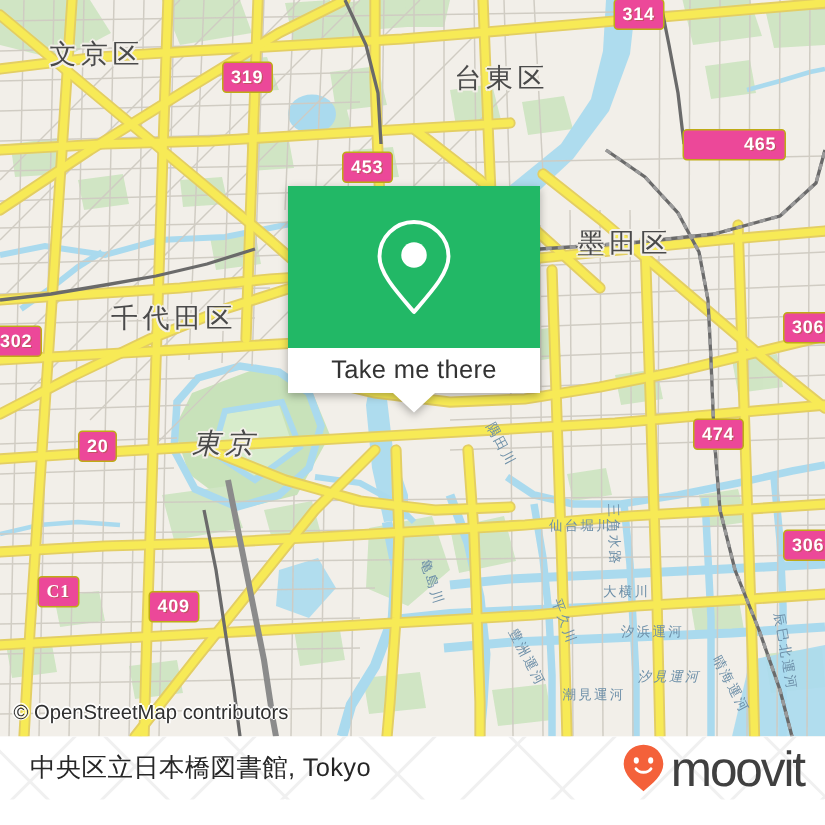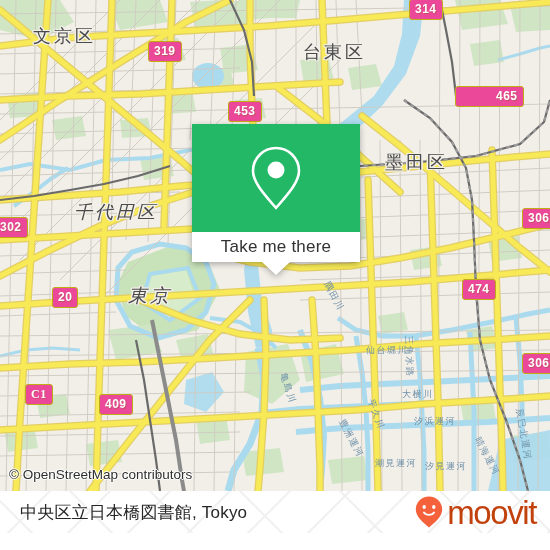--- a/index.html
+++ b/index.html
@@ -137,21 +137,21 @@
   #brand {
     position: absolute;
     right: 14px; top: 50%;
     transform: translateY(-50%);
     display: flex;
     align-items: center;
     gap: 3px;
   }
   #brand-name {
     font-size: 33px;
-    color: #c2410c;
+    color: #404040;
     letter-spacing: -1.4px;
     line-height: 1;
     font-weight: 400;
   }
 </style>
 </head>
 <body>
 
 <div id="app">
 
@@ -403,21 +403,21 @@
 
         <g fill="none" stroke="#8b8b8b" stroke-width="4">
           <path d="M152,320 L160,360 L168,400 L176,440 L182,480 L184,491"></path>
         </g>
       </g>
     </svg>
 
     <div class="map-label city-label" style="left:33px; top:24px;">文京区</div>
     <div class="map-label city-label" style="left:303px; top:40px;">台東区</div>
     <div class="map-label city-label" style="left:385px; top:150px;">墨田区</div>
-    <div class="map-label city-label" style="left:74px; top:200px;font-style:italic;">千代田区</div>
+    <div class="map-label city-label" style="left:74px; top:200px;">千代田区</div>
     <div class="map-label city-label" style="left:128px; top:283px; font-size:19px;font-style:italic;">東京</div>
 
     <div class="shield" style="left:148px; top:41px;">319</div>
     <div class="shield" style="left:409px; top:-1px;">314</div>
     <div class="shield" style="left:228px; top:101px;">453</div>
     <div class="shield" style="left:455px; top:86px;padding-left:40px;">465</div>
     <div class="shield" style="left:-6px; top:217px;">302</div>
     <div class="shield" style="left:522px; top:208px;">306</div>
     <div class="shield" style="left:52px; top:287px;">20</div>
     <div class="shield" style="left:462px; top:279px;">474</div>
@@ -426,21 +426,21 @@
     <div class="shield" style="left:522px; top:353px;">306</div>
 
     <div class="water-label" style="left:318px; top:290px; transform:rotate(62deg);">隅田川</div>
     <div class="water-label" style="left:272px; top:382px; transform:rotate(72deg);">亀島川</div>
     <div class="water-label" style="left:366px; top:344px;">仙台堀川</div>
     <div class="water-label" style="left:388px; top:350px; transform:rotate(88deg);">三角水路</div>
     <div class="water-label" style="left:402px; top:388px;">大横川</div>
     <div class="water-label" style="left:360px; top:408px; transform:rotate(70deg);">平久川</div>
     <div class="water-label" style="left:414px; top:415px;">汐浜運河</div>
     <div class="water-label" style="left:330px; top:432px; transform:rotate(62deg);">豊洲運河</div>
-    <div class="water-label" style="left:425px; top:460px;">汐見運河</div>
+    <div class="water-label" style="left:425px; top:445px;font-style:italic;">汐見運河</div>
     <div class="water-label" style="left:466px; top:450px; transform:rotate(62deg);">晴海運河</div>
     <div class="water-label" style="left:497px; top:428px; transform:rotate(80deg);">辰巳北運河</div>
     <div class="water-label" style="left:375px; top:457px;">潮見運河</div>
 
     <div id="attribution">© OpenStreetMap contributors</div>
 
     <div id="callout">
       <div id="callout-green">
         <svg width="56" height="68" viewBox="0 0 56 68">
           <path d="M28 4 C15.3 4 5 14.3 5 27 C5 38 16 50 28 64 C40 50 51 38 51 27 C51 14.3 40.7 4 28 4 Z" fill="none" stroke="#ffffff" stroke-width="2.6" stroke-linejoin="round"></path>

